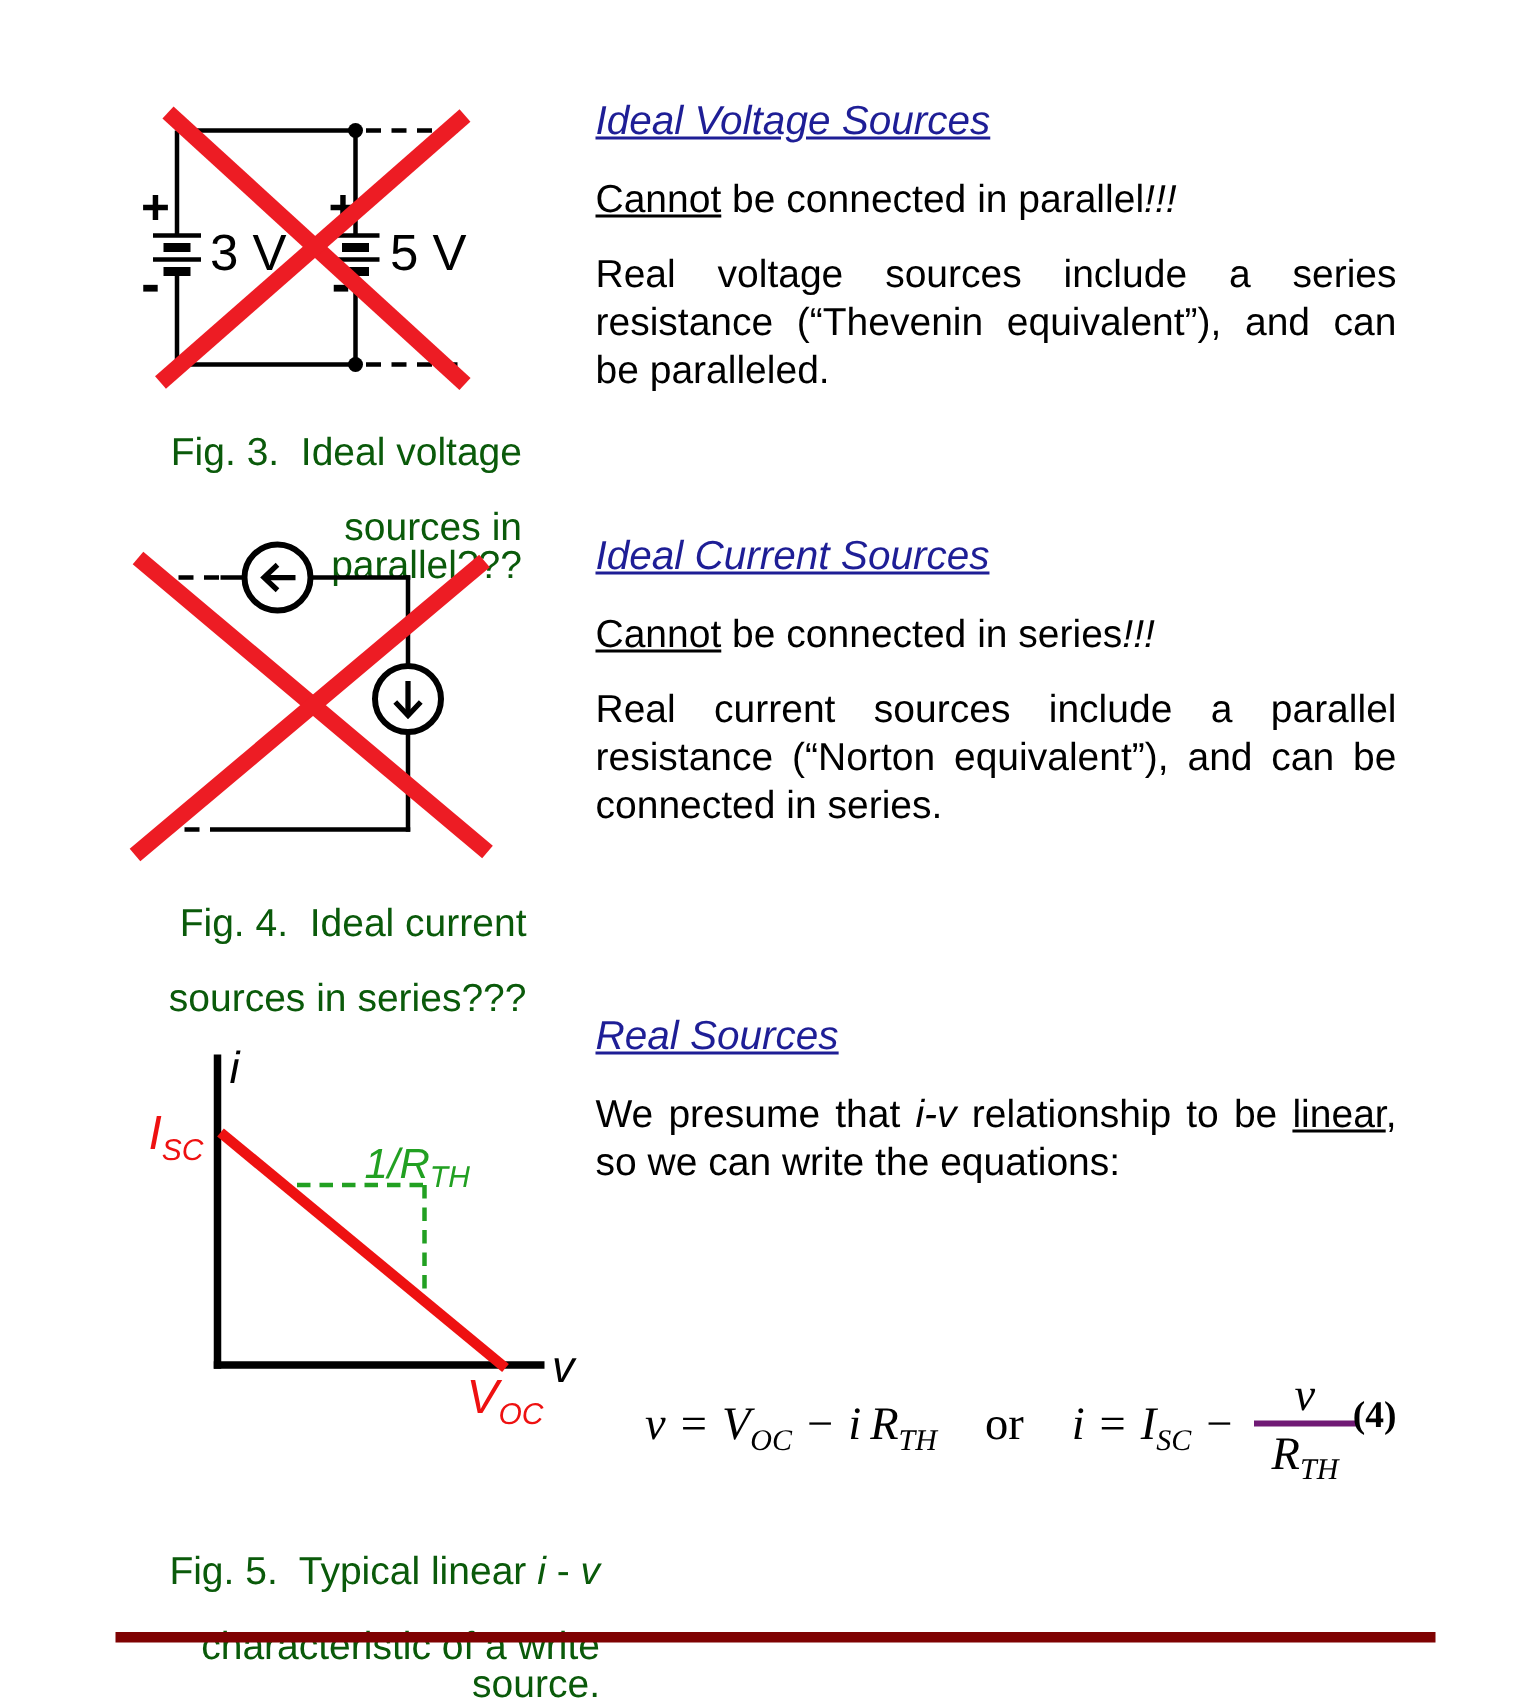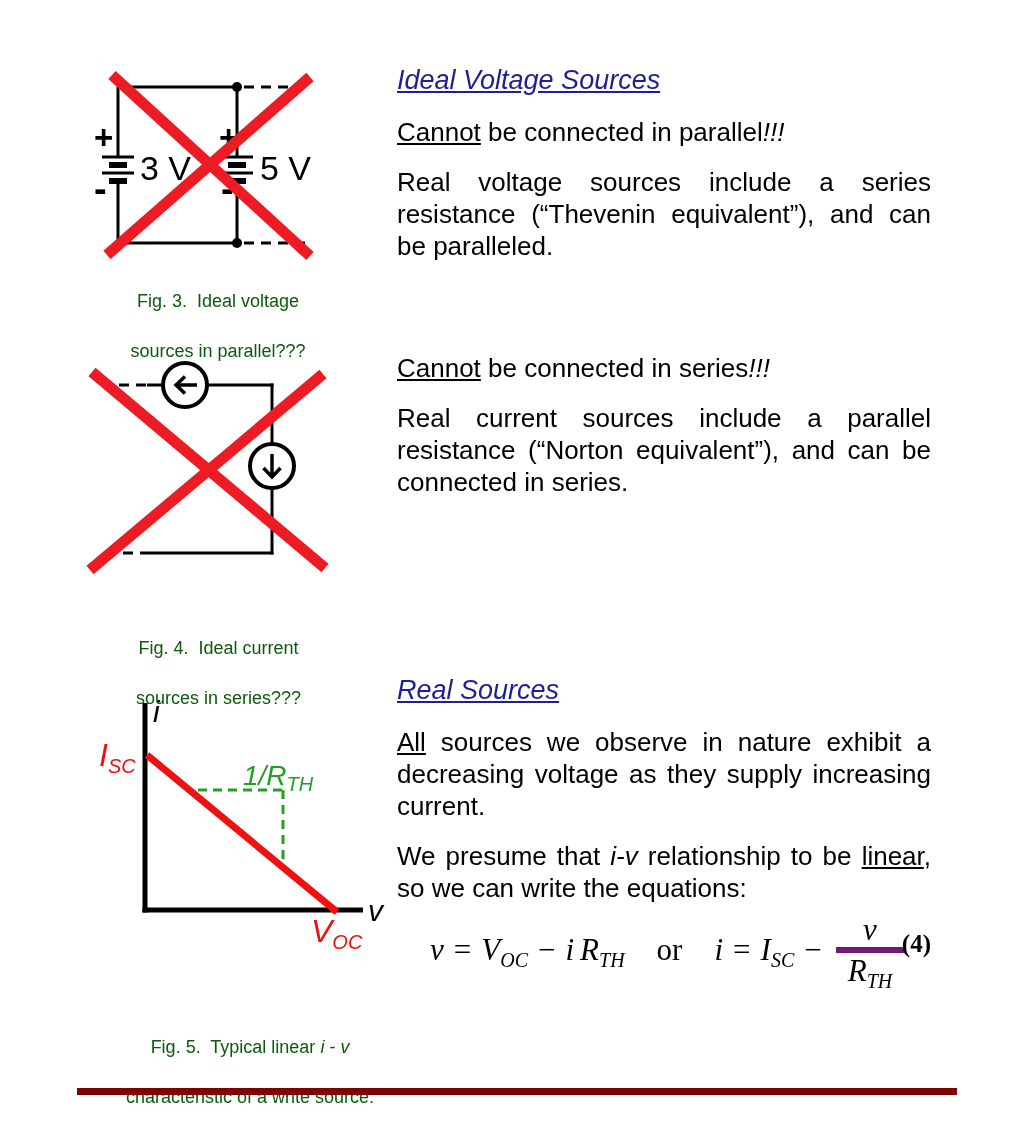--- a/index.html
+++ b/index.html
@@ -28,32 +28,32 @@
 
   
   .equation{position:absolute;left:430px;top:914px;width:501px;font-size:31px;font-family:Liberation Serif, serif;}
   .eq-it{font-style:italic;}
   .eq-op{margin:0 10px;}
   .eq-or{margin:0 32px;}
   .eq-sub{font-size:20px;font-style:italic;vertical-align:-7px;}
   .eq-rgap{margin-left:6px;}
   .frac{display:inline-flex;flex-direction:column;align-items:center;vertical-align:middle;margin-left:4px;}
   .frac-num{line-height:1.05;}
-  .frac-den{border-top:6px solid #701a75;padding:2px 12px 0 12px;line-height:1.05;}
+  .frac-den{border-top:4px solid #701a75;padding:2px 12px 0 12px;line-height:1.05;}
   .eq-number{position:absolute;right:0;top:16px;font-weight:bold;font-size:25px;font-style:normal;}
 
   
   .fig-svg{position:absolute;}
   #fig3-svg{left:60px;top:58px;}
   #fig4-svg{left:75px;top:350px;}
   #fig5-svg{left:85px;top:690px;}
-  .caption{position:absolute;text-align:center;color:var(--caption-green);
-           font-size:18px;line-height:25px;white-space:pre-wrap;}
+  .caption{position:absolute;text-align:right;color:var(--caption-green);
+           font-size:26px;line-height:25px;white-space:pre-wrap;}
   #fig3-caption{left:68px;top:264px;width:280px;}
-  #fig4-caption{left:66px;top:611px;width:285px;}
+  #fig4-caption{left:66px;top:578px;width:285px;}
   #fig5-caption{left:80px;top:1010px;width:320px;}
 
   svg text{font-family:"Liberation Sans",sans-serif;fill:#000;}
   .wire{stroke:#000;stroke-width:3;fill:none;}
   .wire4{stroke:#000;stroke-width:3.5;fill:none;}
   .plate-long{stroke:#000;stroke-width:3;fill:none;}
   .plate-short{stroke:#000;stroke-width:6;fill:none;}
   .dash-black{stroke:#000;stroke-width:3;stroke-dasharray:10 7;fill:none;}
   .node-dot{fill:#000;stroke:none;}
   .circ{stroke:#000;stroke-width:4;fill:#fff;}
@@ -171,31 +171,29 @@
 
   <div class="col-sec" id="sec-voltage">
     <h2 class="sec-heading">Ideal Voltage Sources</h2>
     <div class="line">
       <span class="u-it">Cannot</span><span> be connected in parallel</span><span class="it">!!!</span>
     </div>
     <p class="para">Real voltage sources include a series resistance (“Thevenin equivalent”), and can be paralleled.</p>
   </div>
 
   <div class="col-sec" id="sec-current">
+    <h2 class="sec-heading">Ideal Current Sources</h2>
     <div class="line">
       <span class="u-it">Cannot</span><span> be connected in series</span><span class="it">!!!</span>
     </div>
     <p class="para">Real current sources include a parallel resistance (“Norton equivalent”), and can be connected in series.</p>
   </div>
 
   <div class="col-sec" id="sec-real">
     <h2 class="sec-heading">Real Sources</h2>
-    <p class="para">
-      <span class="u-it">All</span><span> sources we observe in nature exhibit a decreasing voltage as they supply increasing current.</span>
-    </p>
     <p class="para">
       <span>We presume that </span><span class="it">i-v</span><span> relationship to be </span><span class="u-it">linear</span><span>, so we can write the equations:</span>
     </p>
   </div>
 
   <div class="equation">
     <span class="eq-it">v</span><span class="eq-op">=</span><span class="eq-it">V</span><span class="eq-sub">OC</span><span class="eq-op">−</span><span class="eq-it">i</span><span class="eq-it eq-rgap">R</span><span class="eq-sub">TH</span><span class="eq-or">or</span><span class="eq-it">i</span><span class="eq-op">=</span><span class="eq-it">I</span><span class="eq-sub">SC</span><span class="eq-op">−</span><span class="frac">
         <span class="frac-num eq-it">v</span>
         <span class="frac-den"><span class="eq-it">R</span><span class="eq-sub">TH</span></span>
       </span>

